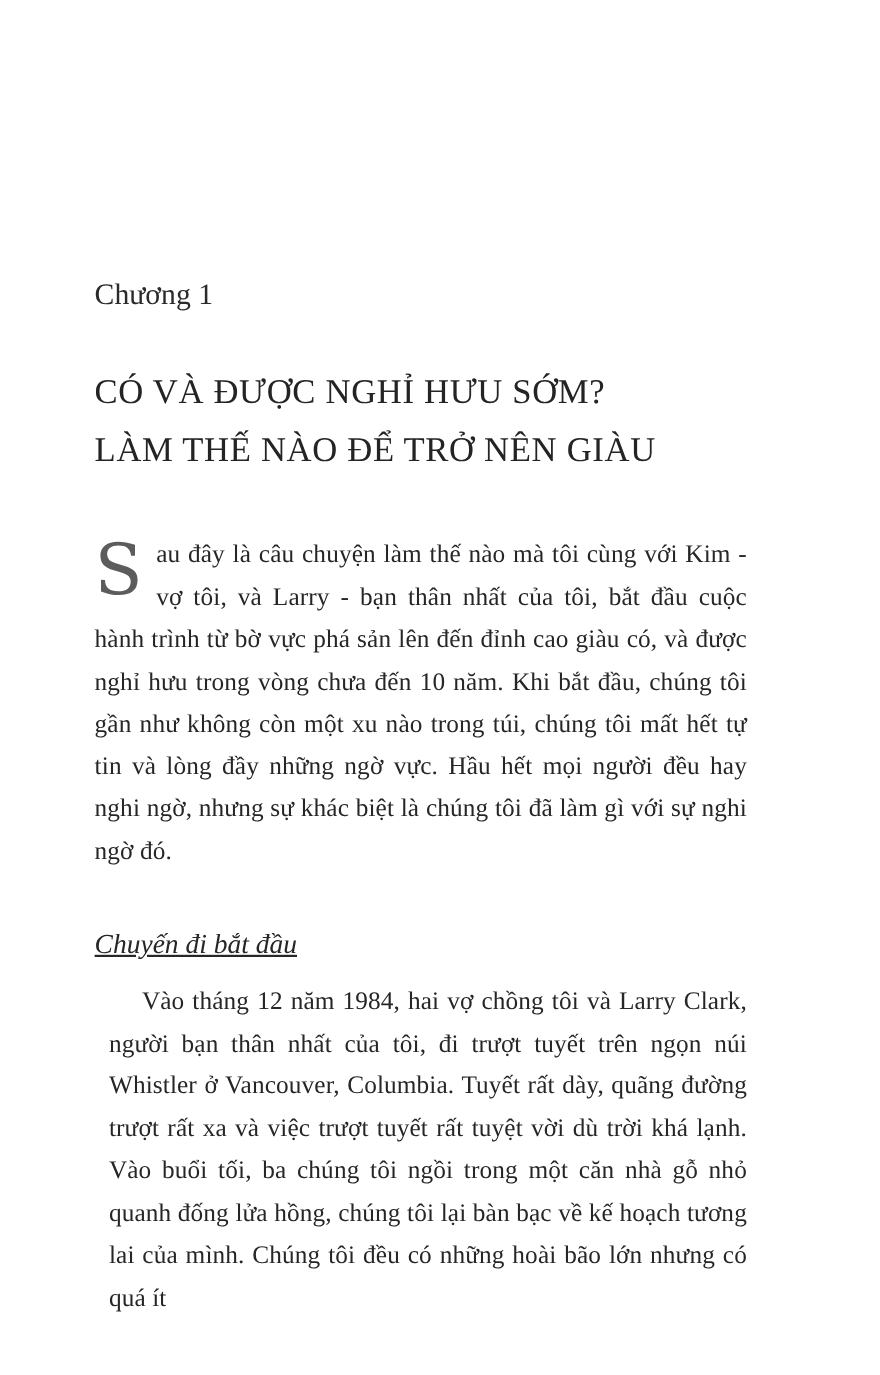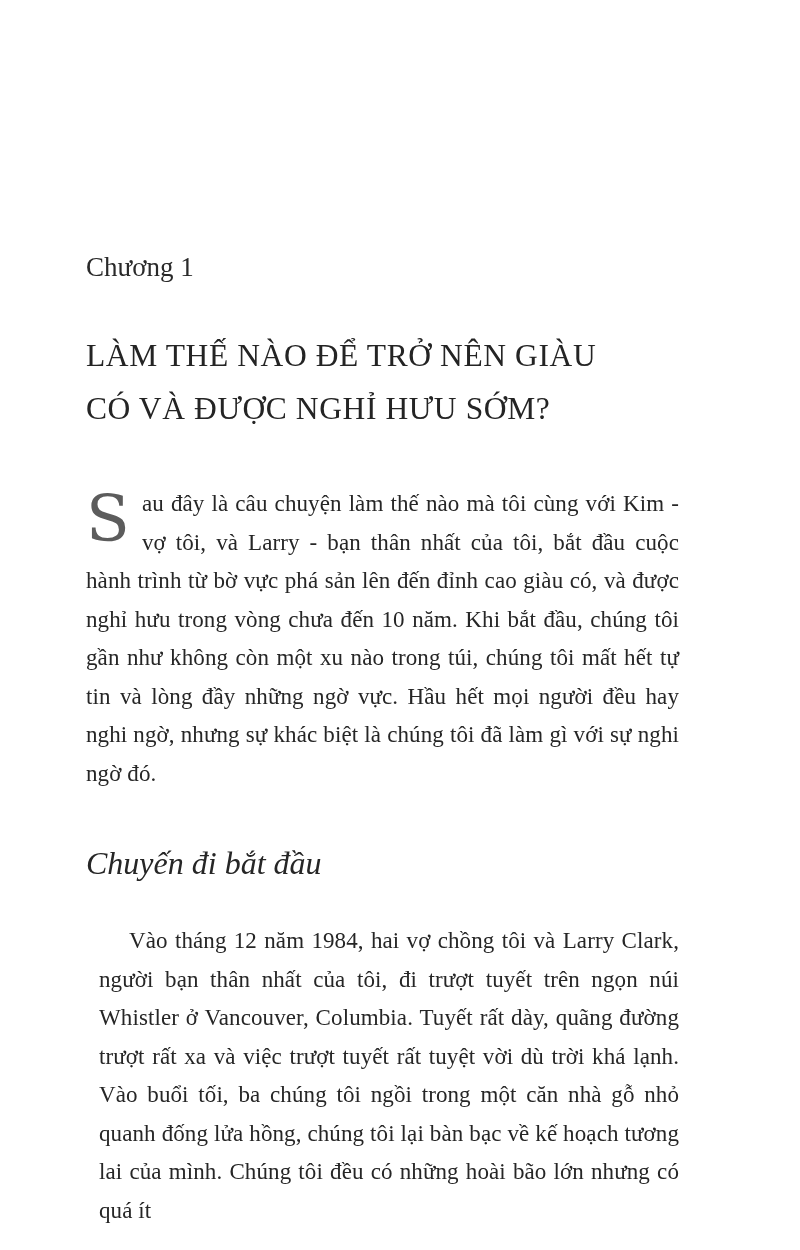--- a/index.html
+++ b/index.html
@@ -48,39 +48,40 @@
     float: left;
     font-family: "DejaVu Serif", serif;
     font-size: 64px;
     line-height: 56px;
     padding: 6px 12px 0 0;
     color: #5c5c5c;
   }
   .section-heading {
     font-style: italic;
     font-weight: 400;
-    font-size: 32px;
-    margin: 52px 0 40px 0;
+    font-size: 25px;
+    margin: 52px 0 18px 0;
     color: #262626;
+    text-decoration: underline;
   }
   .para-indent {
     text-indent: 30px;
     margin-left: 13px;
   }
 </style>
 </head>
 <body>
 
 <div class="page">
 
   <div class="chapter-label">Chương 1</div>
 
   <h1 class="chapter-title">
+    <span class="title-line">CÓ VÀ ĐƯỢC NGHỈ HƯU SỚM?</span>
     <span class="title-line">LÀM THẾ NÀO ĐỂ TRỞ NÊN GIÀU</span>
-    <span class="title-line">CÓ VÀ ĐƯỢC NGHỈ HƯU SỚM?</span>
   </h1>
 
   <p class="body-text">
     <span class="dropcap">S</span>
     <span>au đây là câu chuyện làm thế nào mà tôi cùng với Kim - vợ tôi, và Larry - bạn thân nhất của tôi, bắt đầu cuộc hành trình từ bờ vực phá sản lên đến đỉnh cao giàu có, và được nghỉ hưu trong vòng chưa đến 10 năm. Khi bắt đầu, chúng tôi gần như không còn một xu nào trong túi, chúng tôi mất hết tự tin và lòng đầy những ngờ vực. Hầu hết mọi người đều hay nghi ngờ, nhưng sự khác biệt là chúng tôi đã làm gì với sự nghi ngờ đó.</span>
   </p>
 
   <h2 class="section-heading">Chuyến đi bắt đầu</h2>
 
   <p class="body-text para-indent">Vào tháng 12 năm 1984, hai vợ chồng tôi và Larry Clark, người bạn thân nhất của tôi, đi trượt tuyết trên ngọn núi Whistler ở Vancouver, Columbia. Tuyết rất dày, quãng đường trượt rất xa và việc trượt tuyết rất tuyệt vời dù trời khá lạnh. Vào buổi tối, ba chúng tôi ngồi trong một căn nhà gỗ nhỏ quanh đống lửa hồng, chúng tôi lại bàn bạc về kế hoạch tương lai của mình. Chúng tôi đều có những hoài bão lớn nhưng có quá ít</p>

